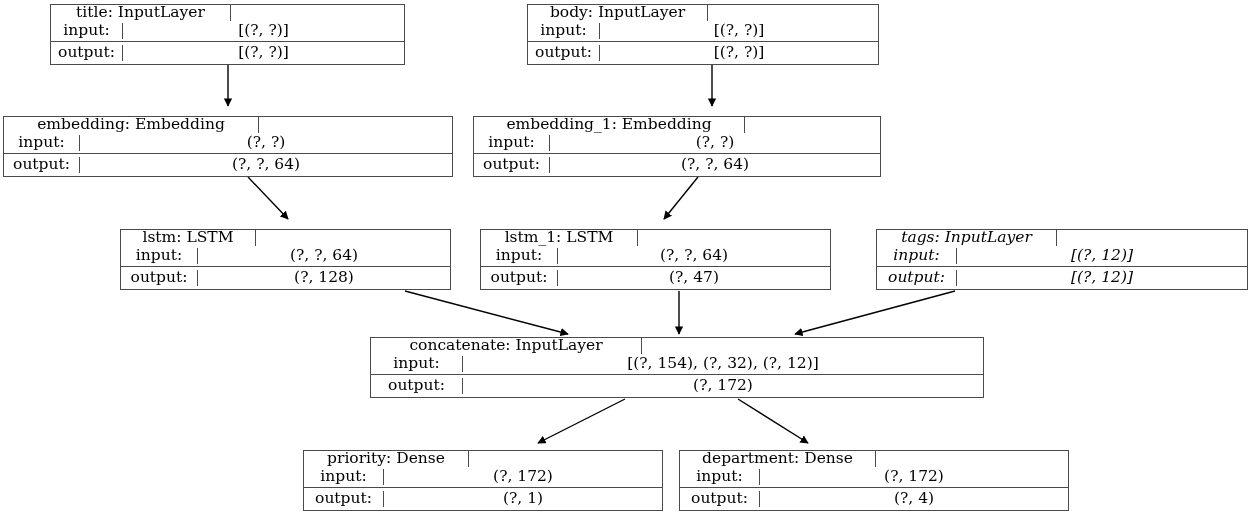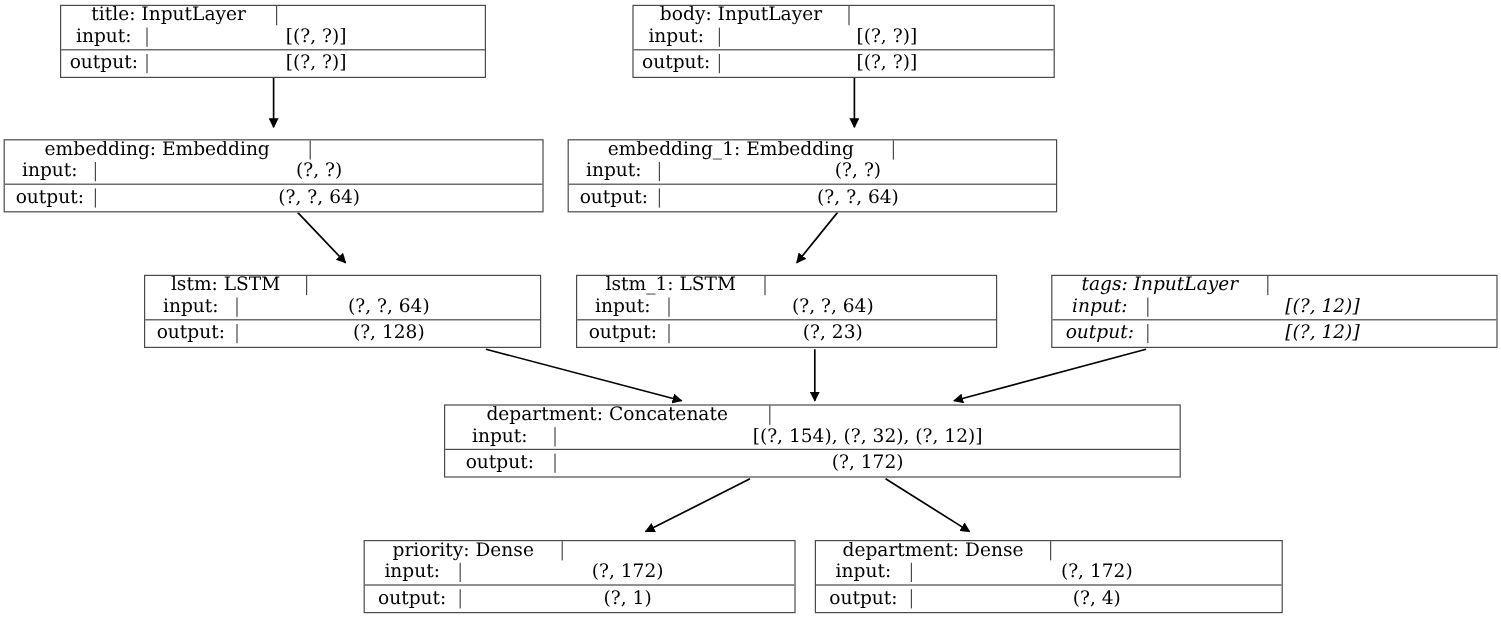--- a/index.html
+++ b/index.html
@@ -190,41 +190,41 @@
 
   <div class="node" style="left:480px; top:229px; width:351px; height:61px;">
     <div class="name-cell" style="width:157px;">lstm_1: LSTM</div>
     <div class="io-cell">
       <div class="io-row top">
         <div class="io-label" style="width:77px;">input:</div>
         <div class="io-value">(?, ?, 64)</div>
       </div>
       <div class="io-row">
         <div class="io-label" style="width:77px;">output:</div>
-        <div class="io-value">(?, 23)</div>
+        <div class="io-value">(?, 47)</div>
       </div>
     </div>
   </div>
 
   <div class="node" style="left:876px; top:229px; width:372px; height:61px;font-style:italic;">
     <div class="name-cell" style="width:180px;">tags: InputLayer</div>
     <div class="io-cell">
       <div class="io-row top">
         <div class="io-label" style="width:80px;">input:</div>
         <div class="io-value">[(?, 12)]</div>
       </div>
       <div class="io-row">
         <div class="io-label" style="width:80px;">output:</div>
         <div class="io-value">[(?, 12)]</div>
       </div>
     </div>
   </div>
 
   <div class="node" style="left:370px; top:337px; width:614px; height:61px;">
-    <div class="name-cell" style="width:271px;">department: Concatenate</div>
+    <div class="name-cell" style="width:271px;">concatenate: InputLayer</div>
     <div class="io-cell">
       <div class="io-row top">
         <div class="io-label" style="width:92px;">input:</div>
         <div class="io-value">[(?, 154), (?, 32), (?, 12)]</div>
       </div>
       <div class="io-row">
         <div class="io-label" style="width:92px;">output:</div>
         <div class="io-value">(?, 172)</div>
       </div>
     </div>

